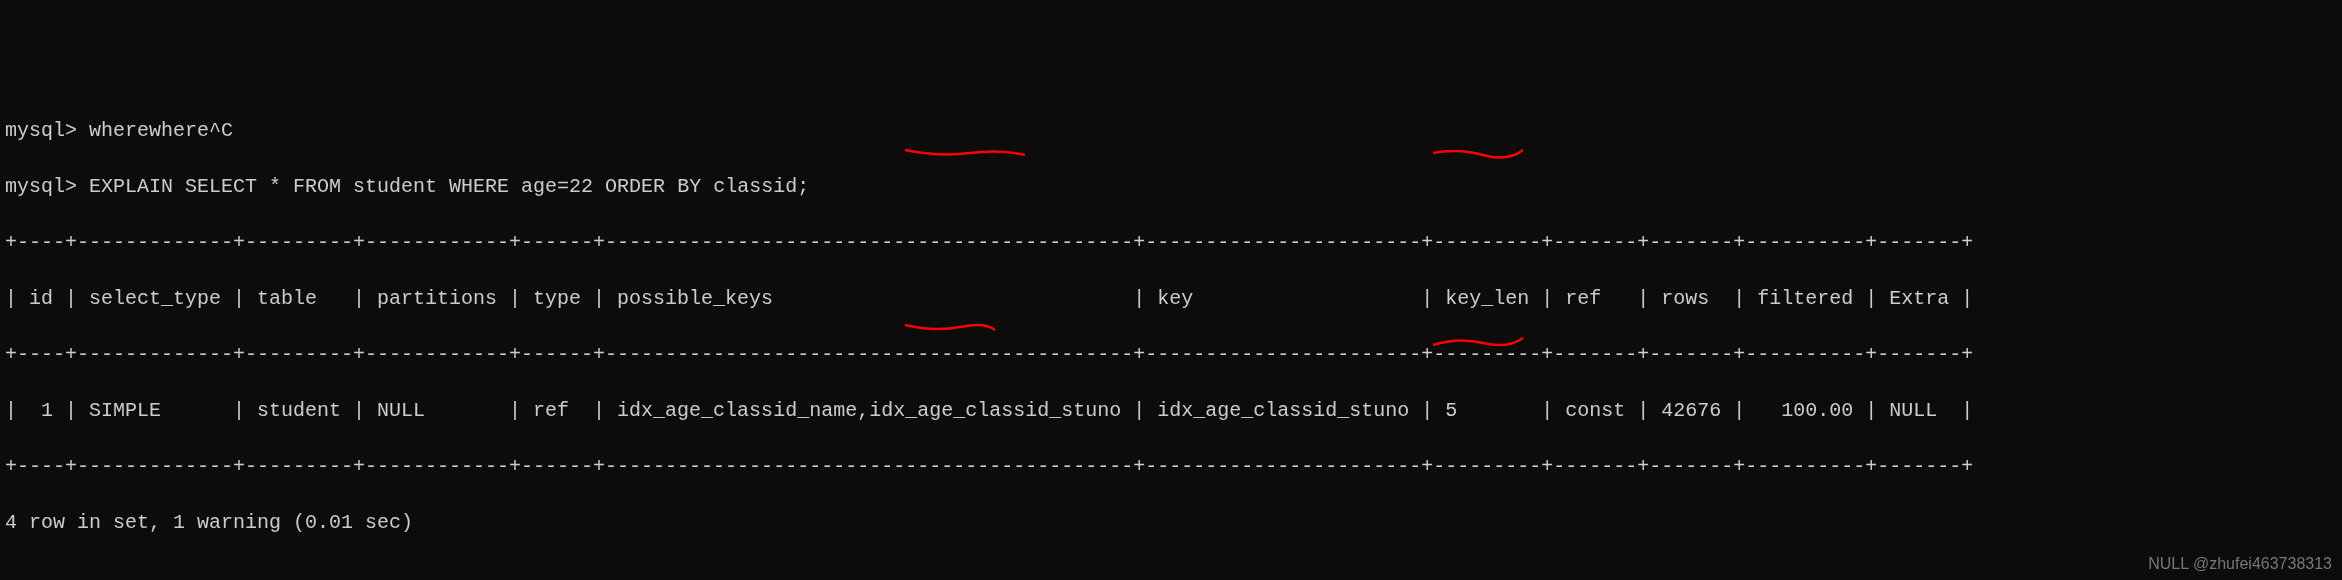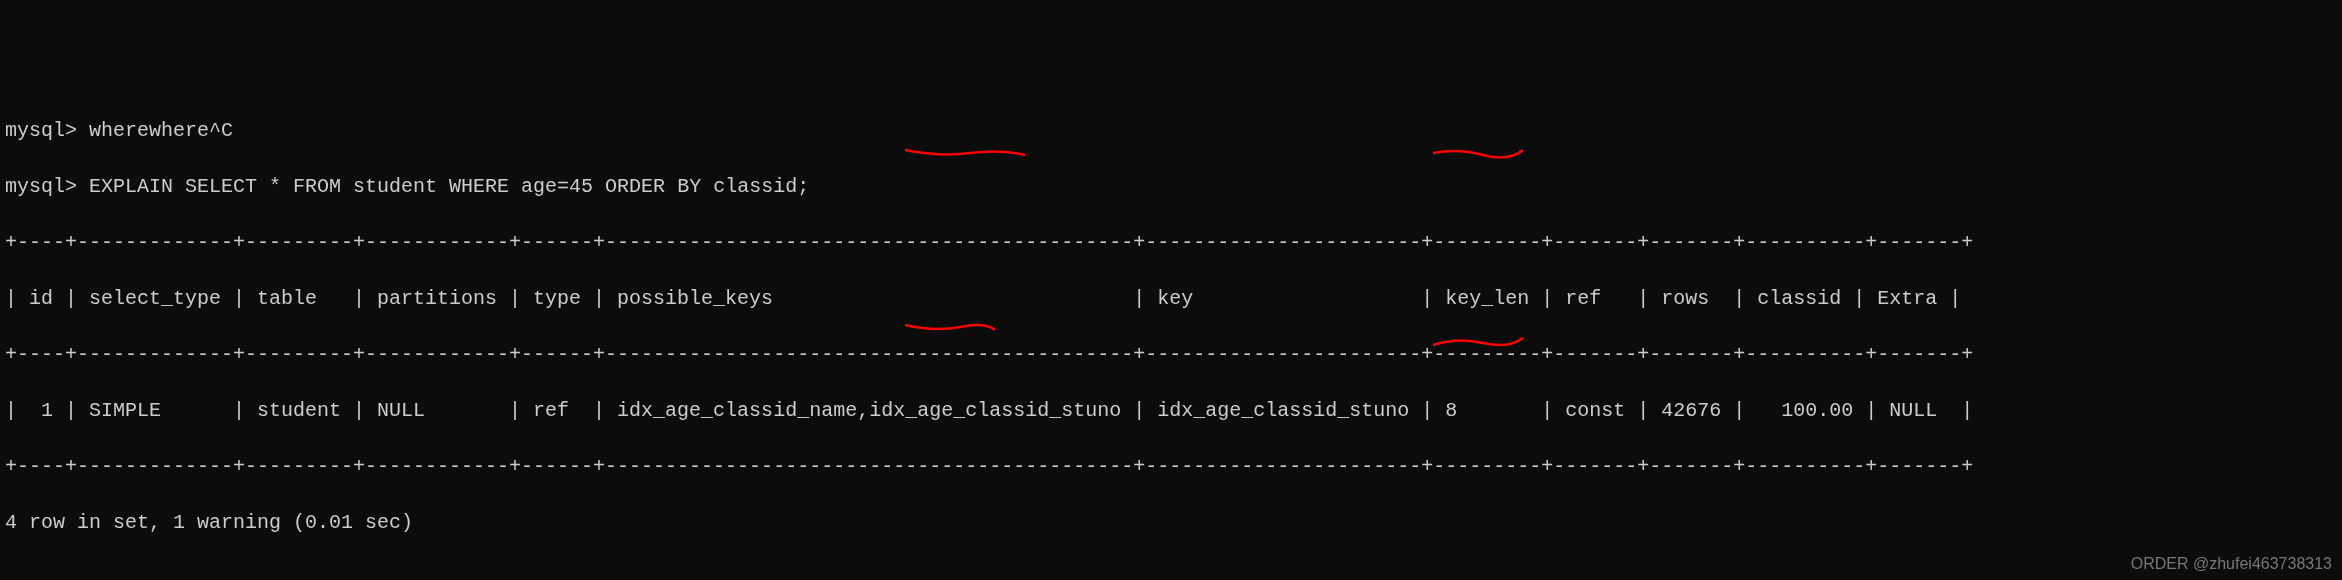--- a/index.html
+++ b/index.html
@@ -35,25 +35,25 @@
       position: absolute;
       pointer-events: none;
     }
   </style>
 </head>
 <body>
 
 
 
 <div class="terminal-line"><span>mysql&gt;</span> <span>wherewhere^C</span></div>
-<div class="terminal-line"><span>mysql&gt;</span> <span>EXPLAIN SELECT * FROM student WHERE age=45 ORDER BY classid;</span></div>
+<div class="terminal-line"><span>mysql&gt;</span> <span>EXPLAIN SELECT * FROM student WHERE age=22 ORDER BY classid;</span></div>
 <div class="terminal-line">+----+-------------+---------+------------+------+--------------------------------------------+-----------------------+---------+-------+-------+----------+-------+</div>
-<div class="terminal-line">| id | select_type | table   | partitions | type | possible_keys                              | key                   | key_len | ref   | rows  | classid | Extra |</div>
+<div class="terminal-line">| id | select_type | table   | partitions | type | possible_keys                              | key                   | key_len | ref   | rows  | filtered | Extra |</div>
 <div class="terminal-line">+----+-------------+---------+------------+------+--------------------------------------------+-----------------------+---------+-------+-------+----------+-------+</div>
-<div class="terminal-line">|  1 | SIMPLE      | student | NULL       | ref  | idx_age_classid_name,idx_age_classid_stuno | idx_age_classid_stuno | 8       | const | 42676 |   100.00 | NULL  |</div>
+<div class="terminal-line">|  1 | SIMPLE      | student | NULL       | ref  | idx_age_classid_name,idx_age_classid_stuno | idx_age_classid_stuno | 5       | const | 42676 |   100.00 | NULL  |</div>
 <div class="terminal-line">+----+-------------+---------+------------+------+--------------------------------------------+-----------------------+---------+-------+-------+----------+-------+</div>
 <div class="terminal-line">4 row in set, 1 warning (0.01 sec)</div>
 <div class="terminal-line"> </div>
 
 
 
 
 
 
 
@@ -70,16 +70,16 @@
 </svg>
 
 <svg class="underline-svg" style="left:900px;top:320px;width:100px;height:20px;">
   <path d="M5,5 Q35,12 60,7 T95,10" stroke="#ff0000" stroke-width="2.5" fill="none"></path>
 </svg>
 
 <svg class="underline-svg" style="left:1428px;top:335px;width:100px;height:20px;">
   <path d="M5,10 Q30,2 55,8 T95,3" stroke="#ff0000" stroke-width="2.5" fill="none"></path>
 </svg>
 
-<div class="watermark">ORDER @zhufei463738313</div>
+<div class="watermark">NULL @zhufei463738313</div>
 
 
 
 
 </body></html>

